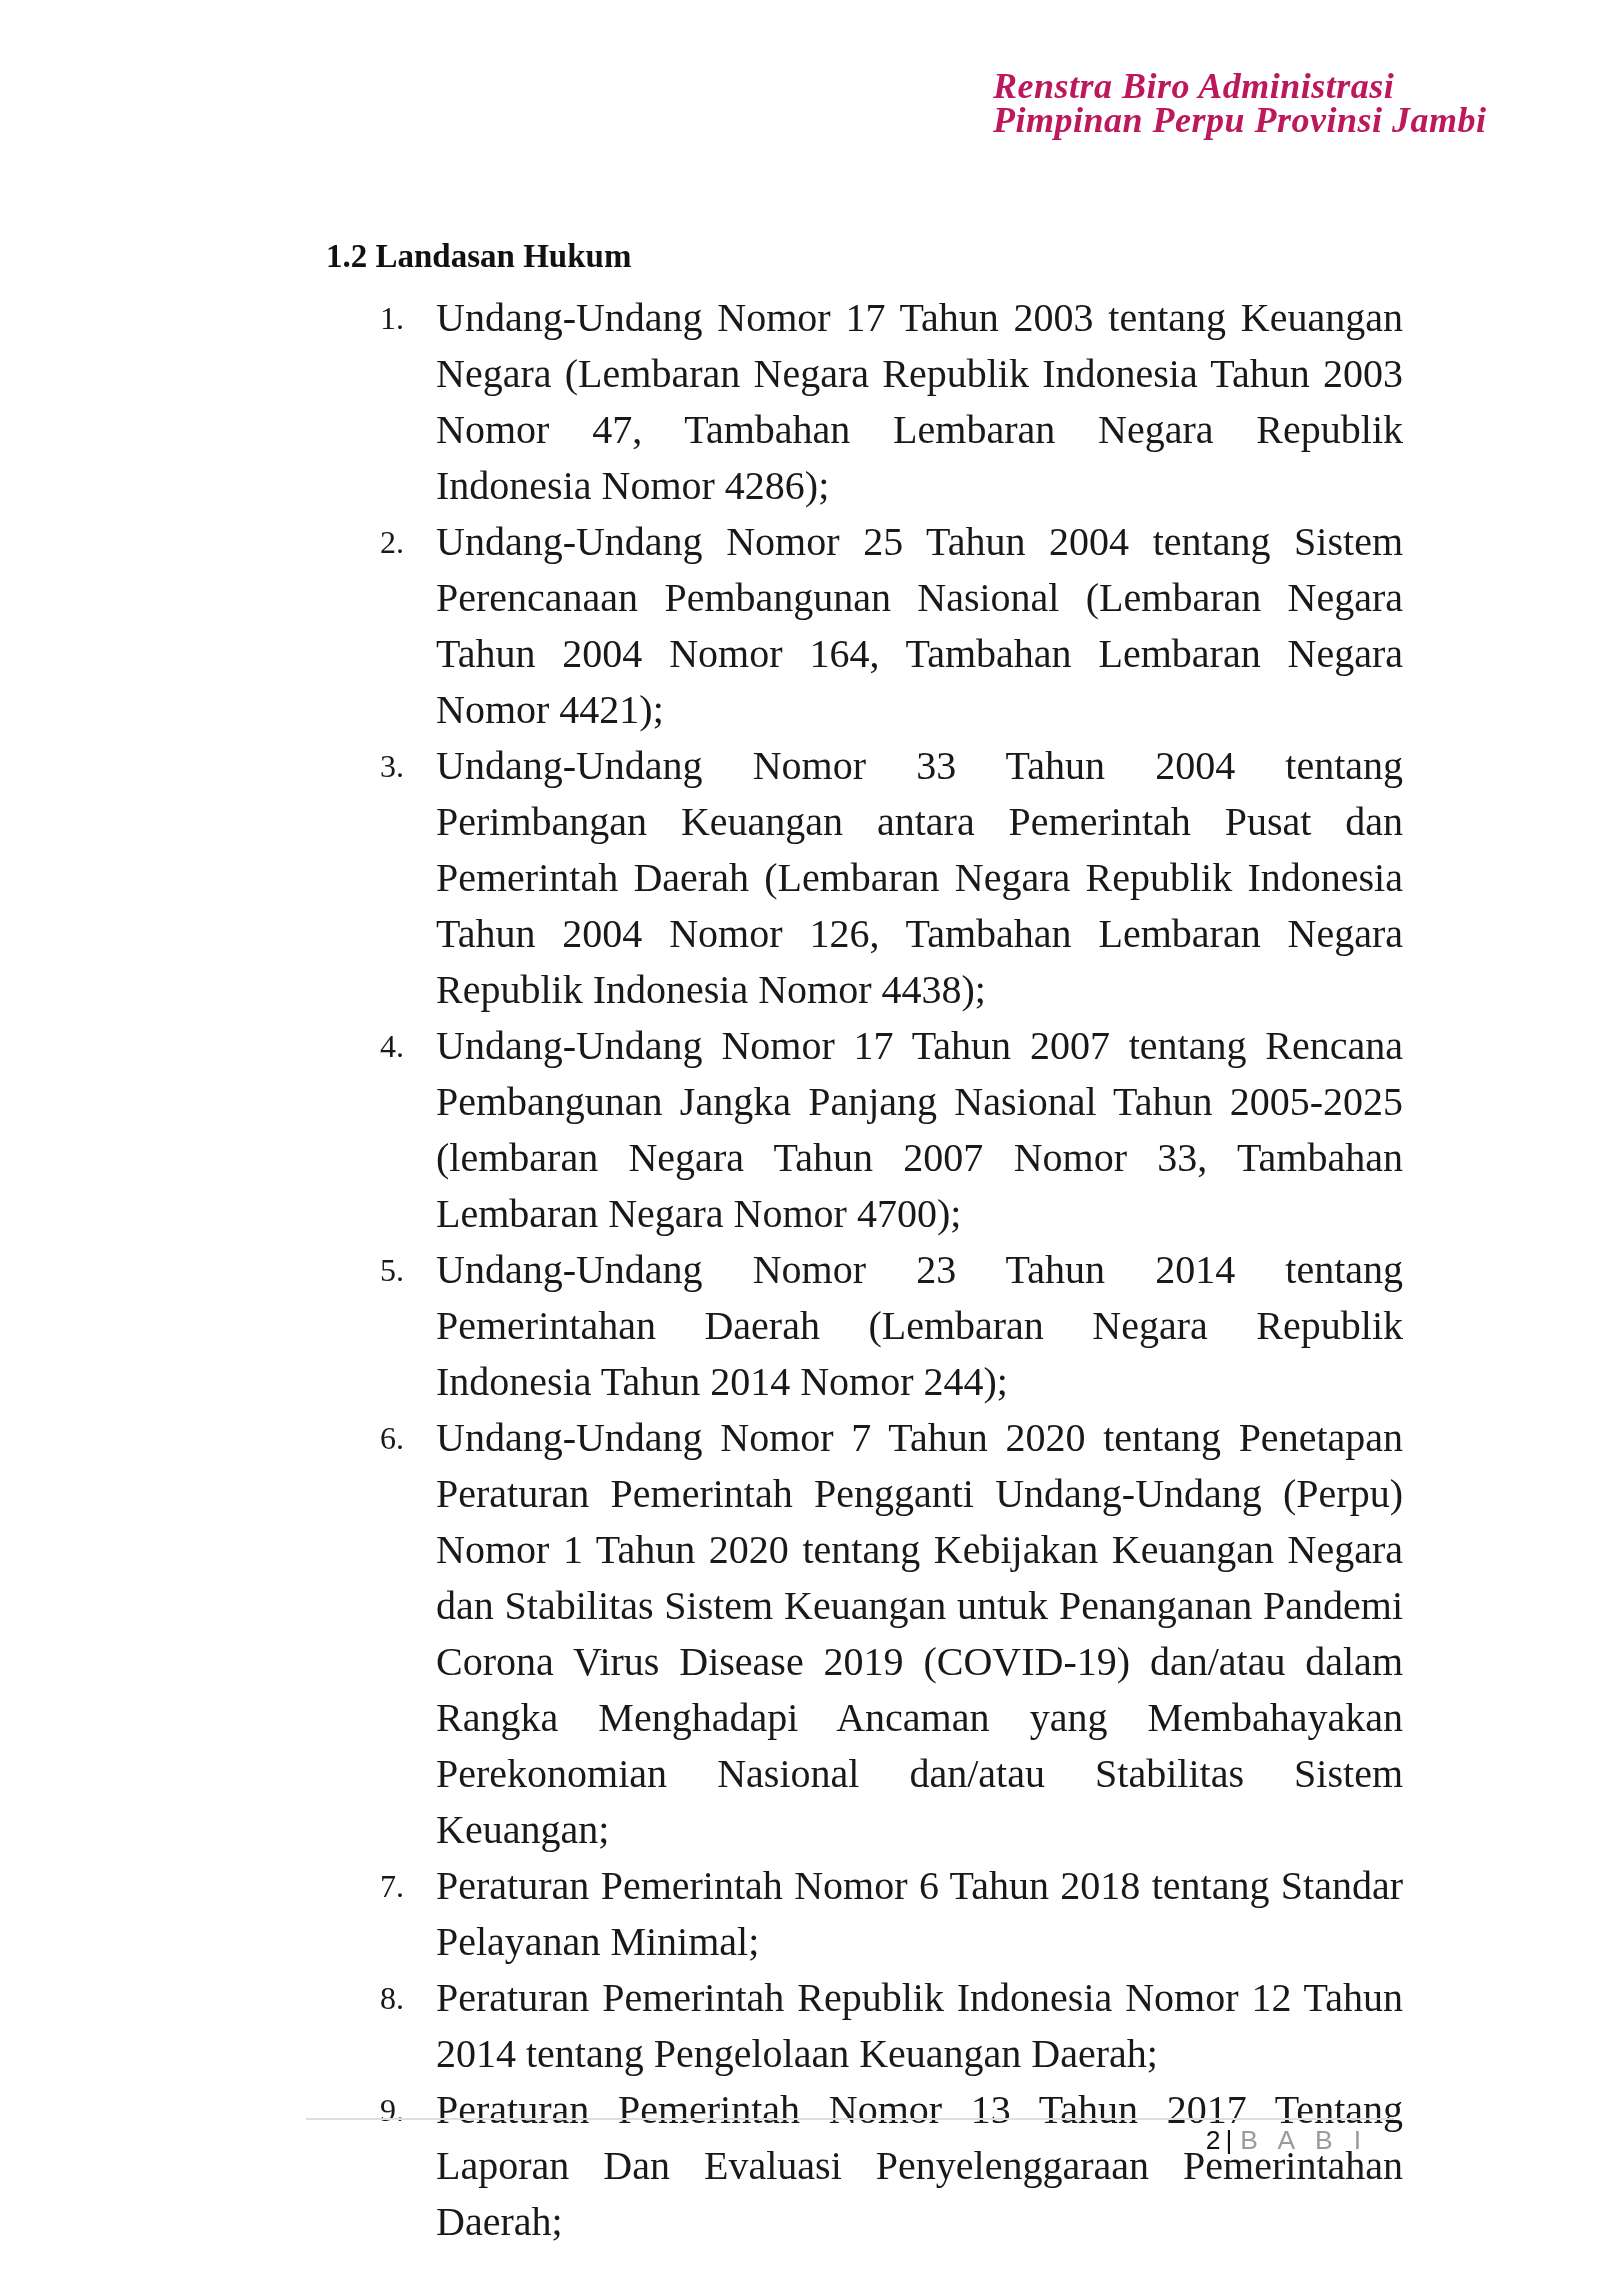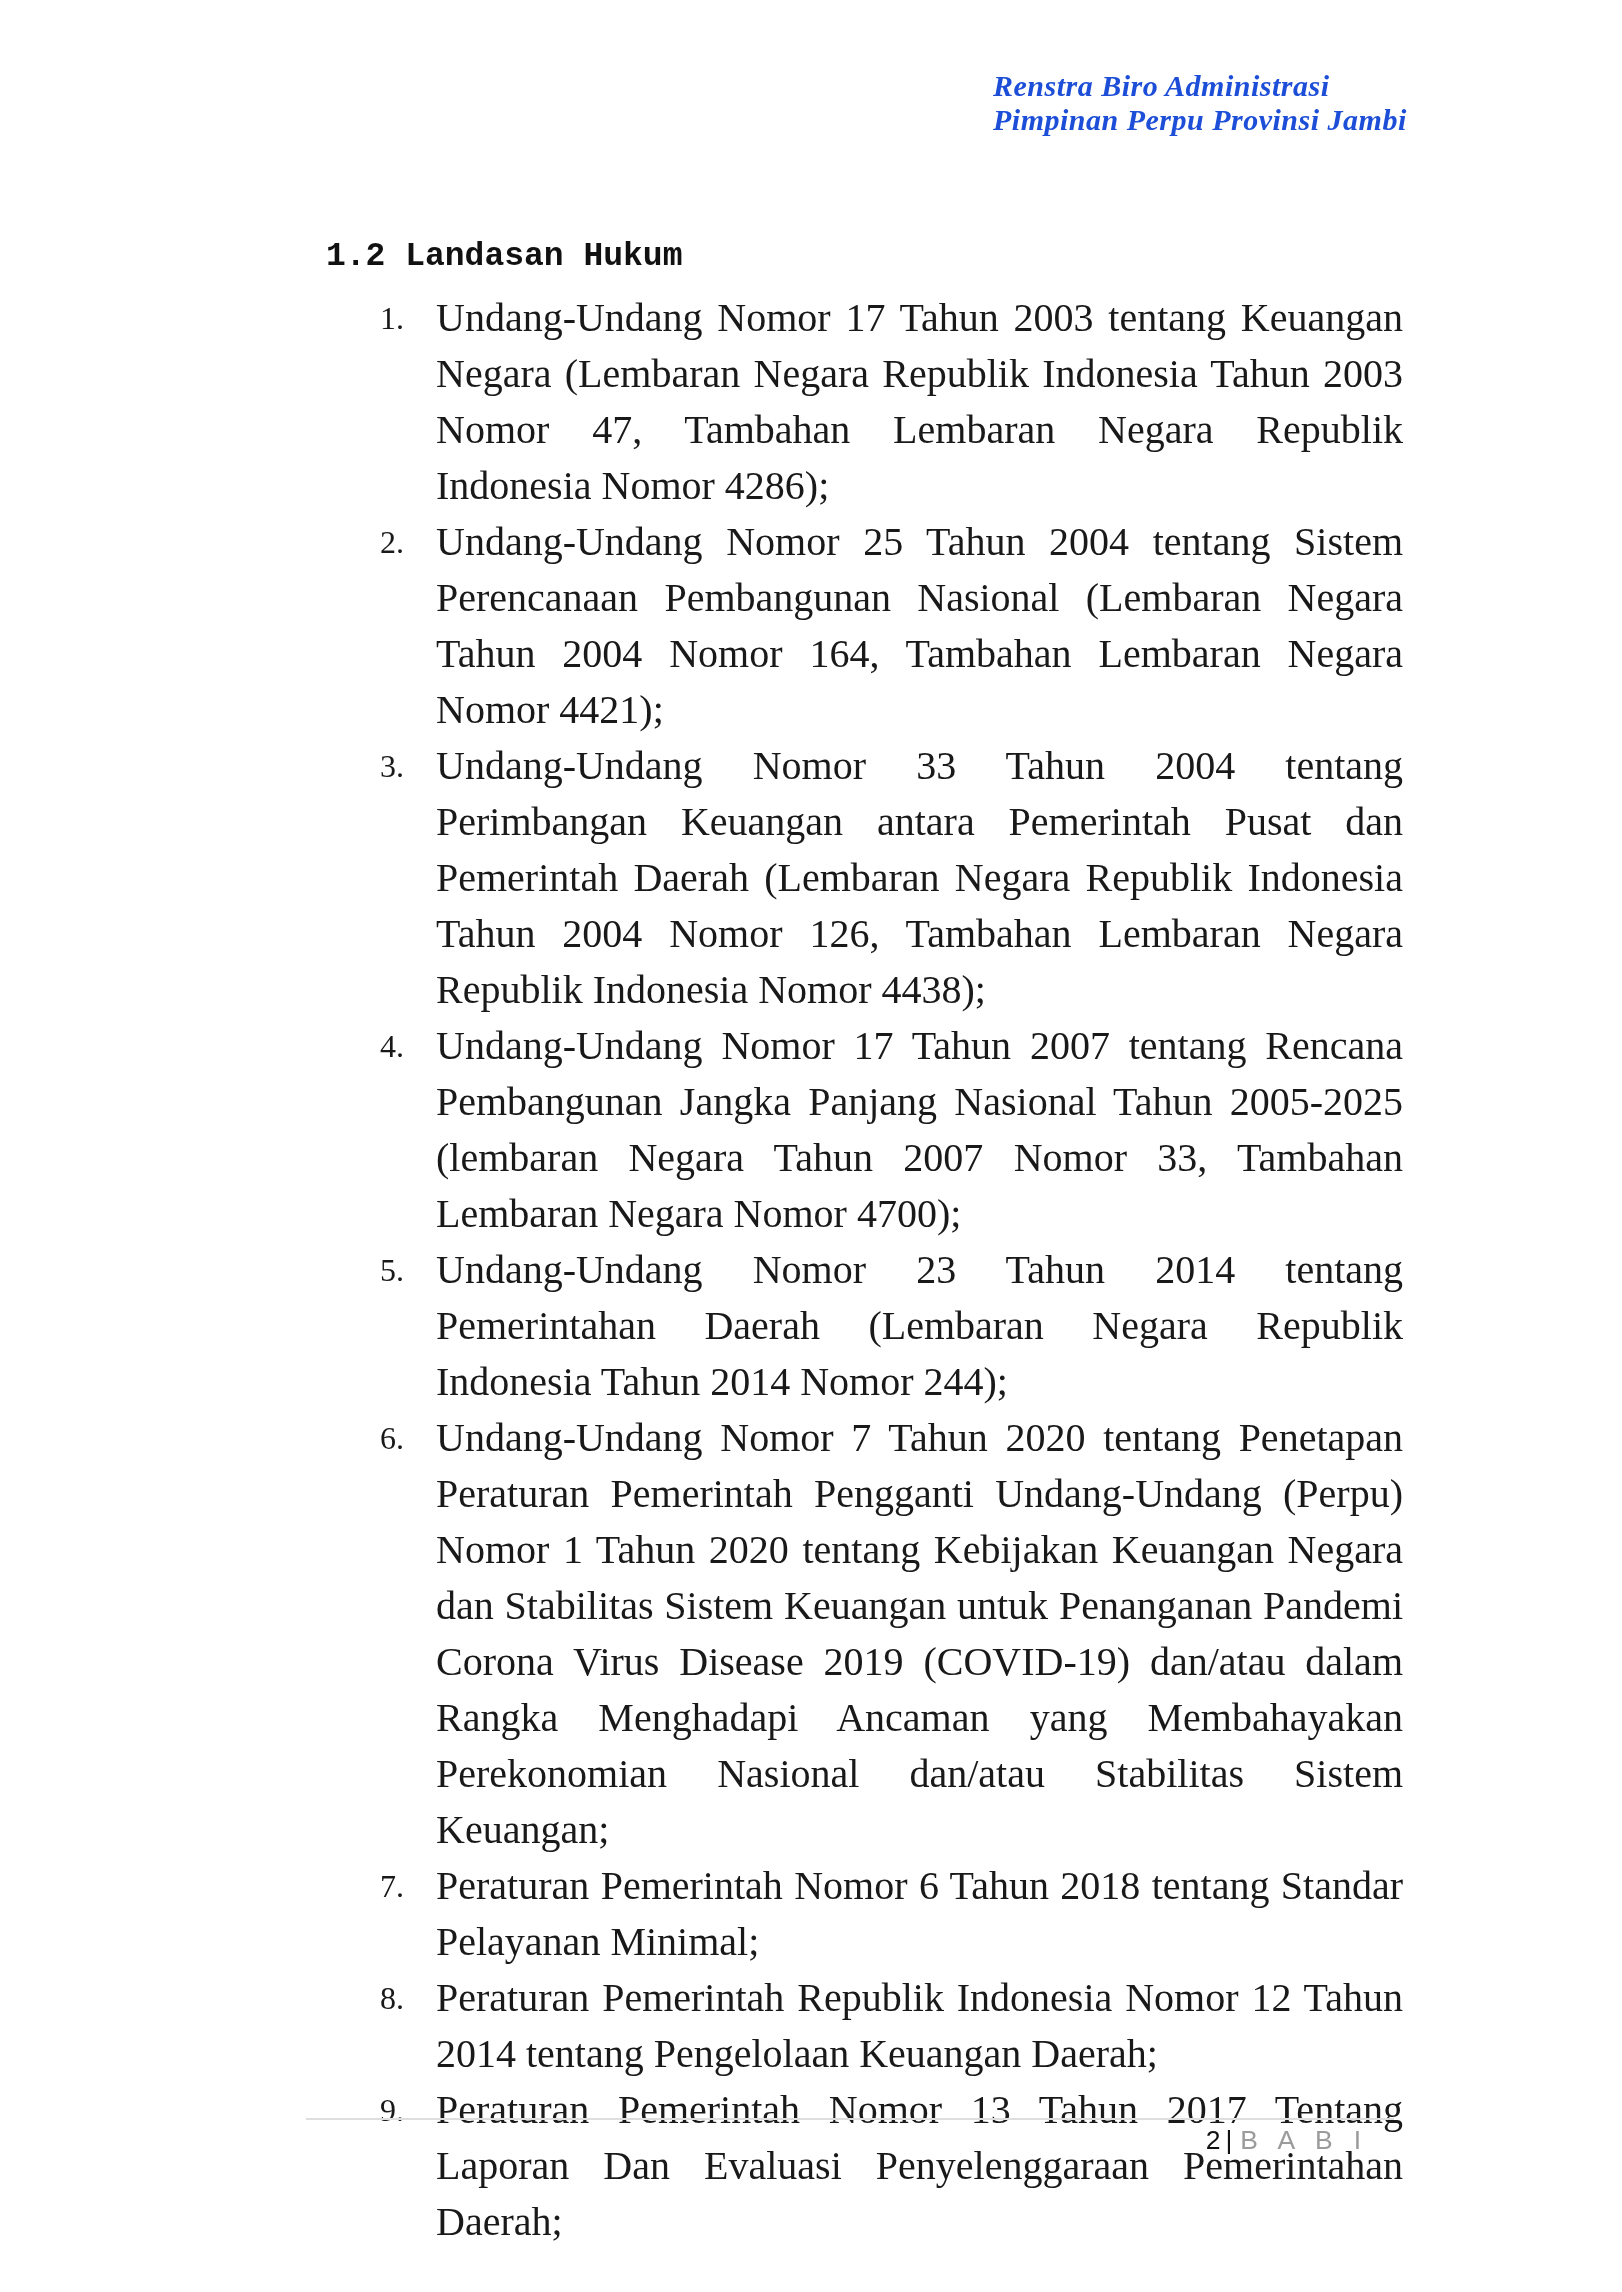--- a/index.html
+++ b/index.html
@@ -15,36 +15,35 @@
     font-family: "Liberation Serif", serif;
     color: #191919;
     overflow: hidden;
   }
   .doc-header {
     position: absolute;
     left: 993px;
     top: 69px;
     font-weight: bold;
     font-style: italic;
-    font-size: 30px;
+    font-size: 36px;
     line-height: 34px;
-    color: #1d4ed8;
+    color: #be185d;
     letter-spacing: 0.5px;
     white-space: nowrap;
   }
   .section-heading {
     position: absolute;
     left: 326px;
     top: 236px;
     font-weight: bold;
     font-size: 33px;
     line-height: 41px;
     color: #111111;
     white-space: nowrap;
-    font-family: Liberation Mono, monospace;
   }
   .legal-list {
     position: absolute;
     left: 380px;
     top: 290px;
     width: 1023px;
   }
   .legal-item {
     display: flex;
     align-items: flex-start;

